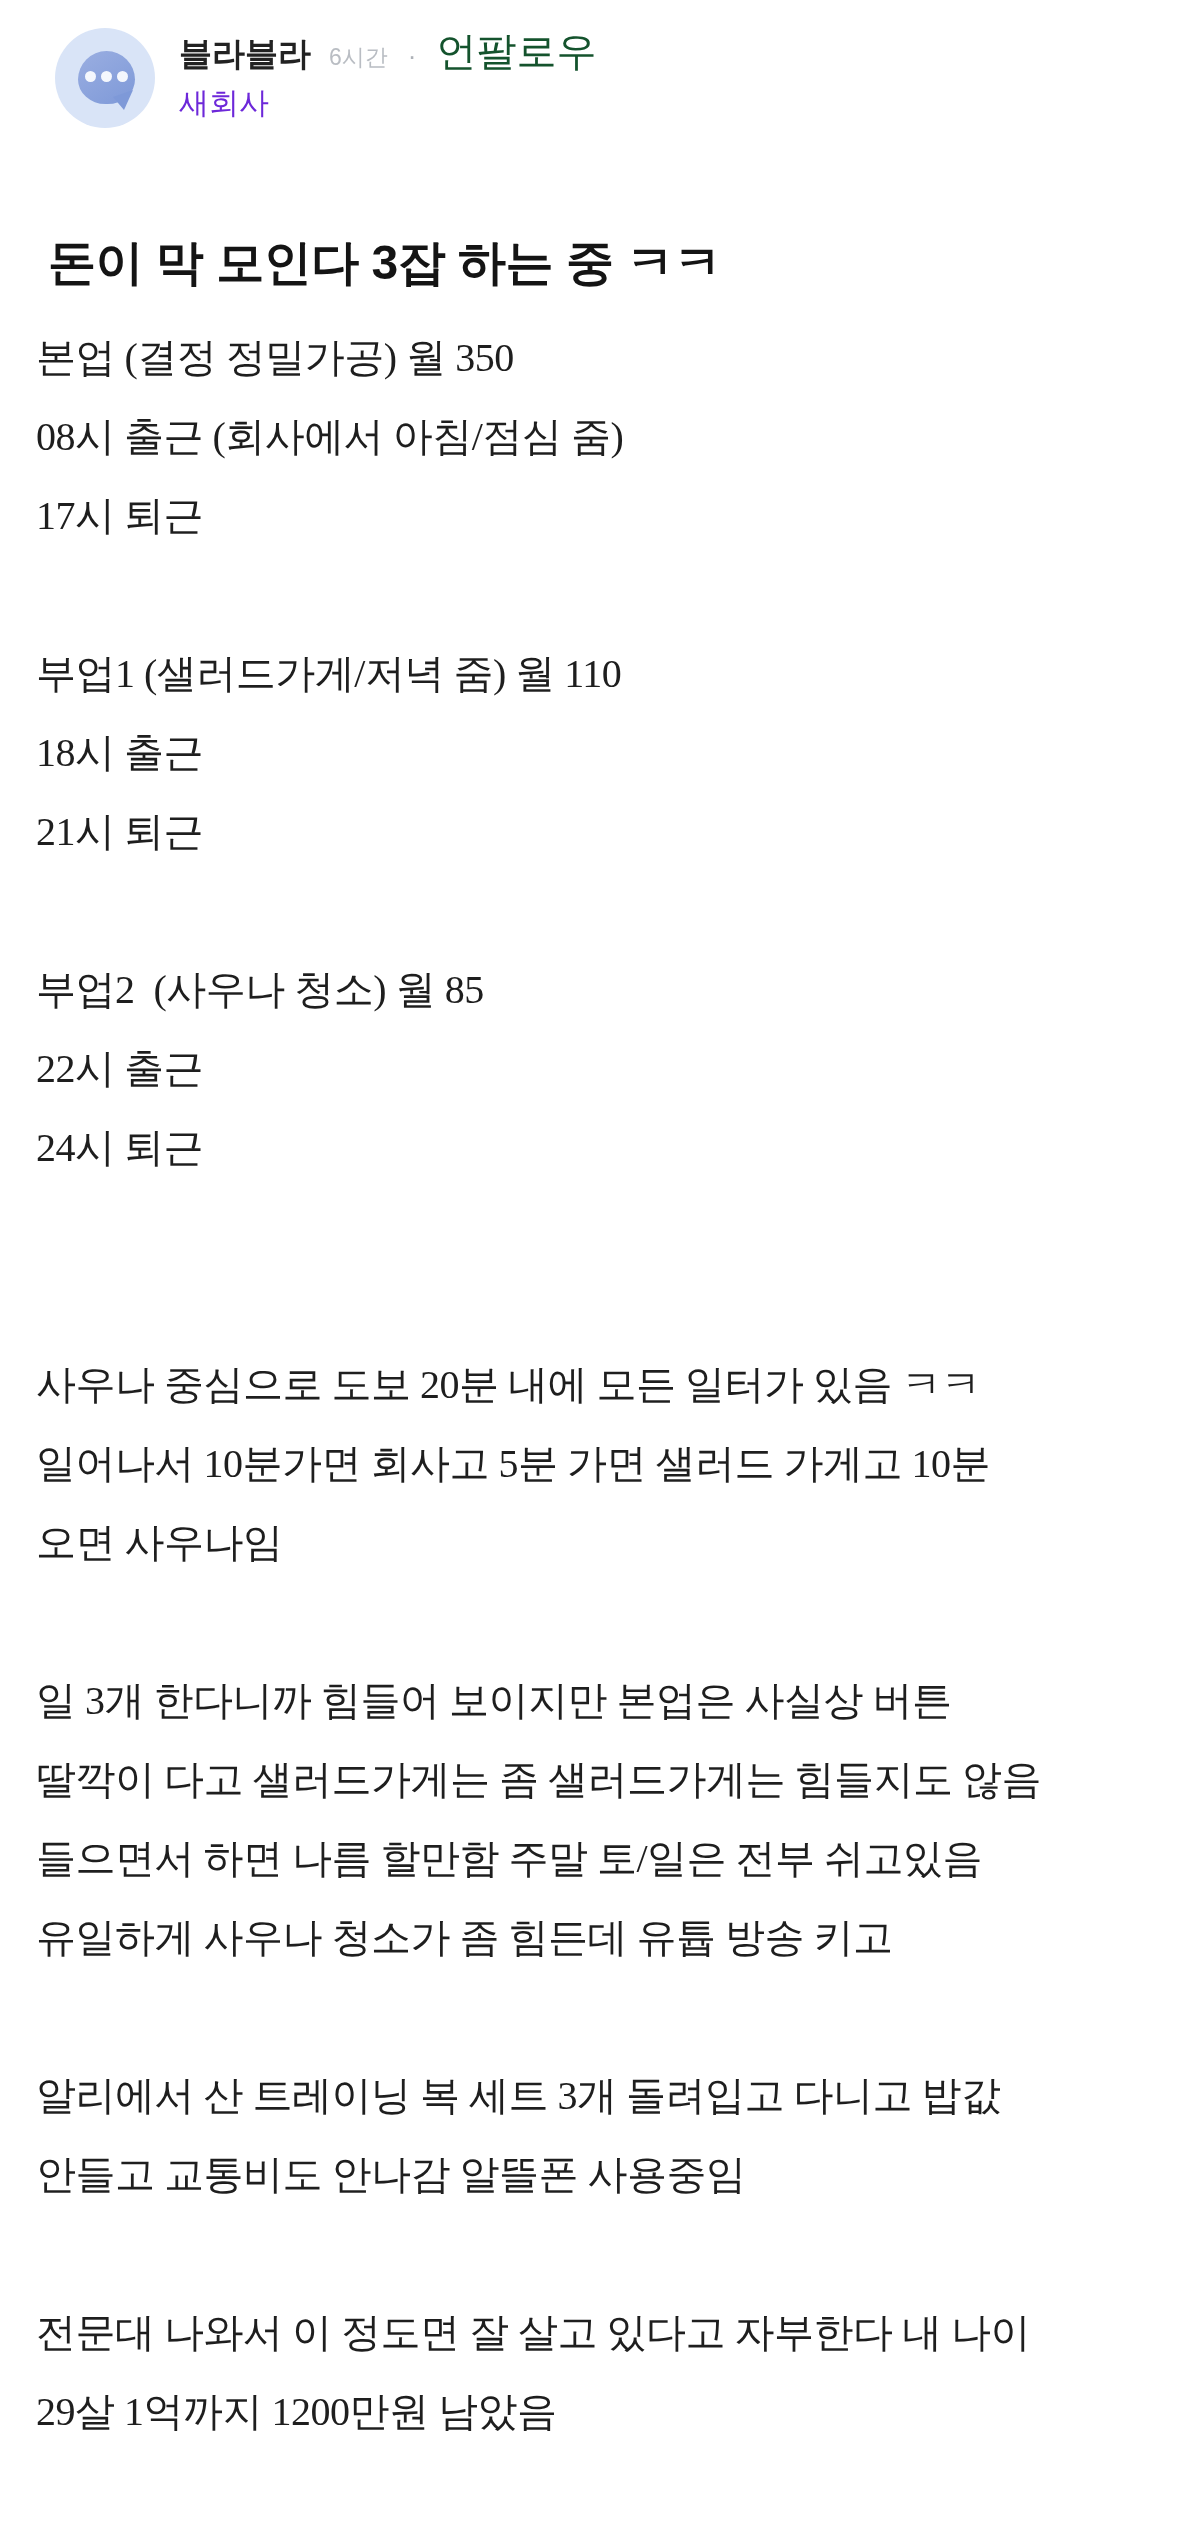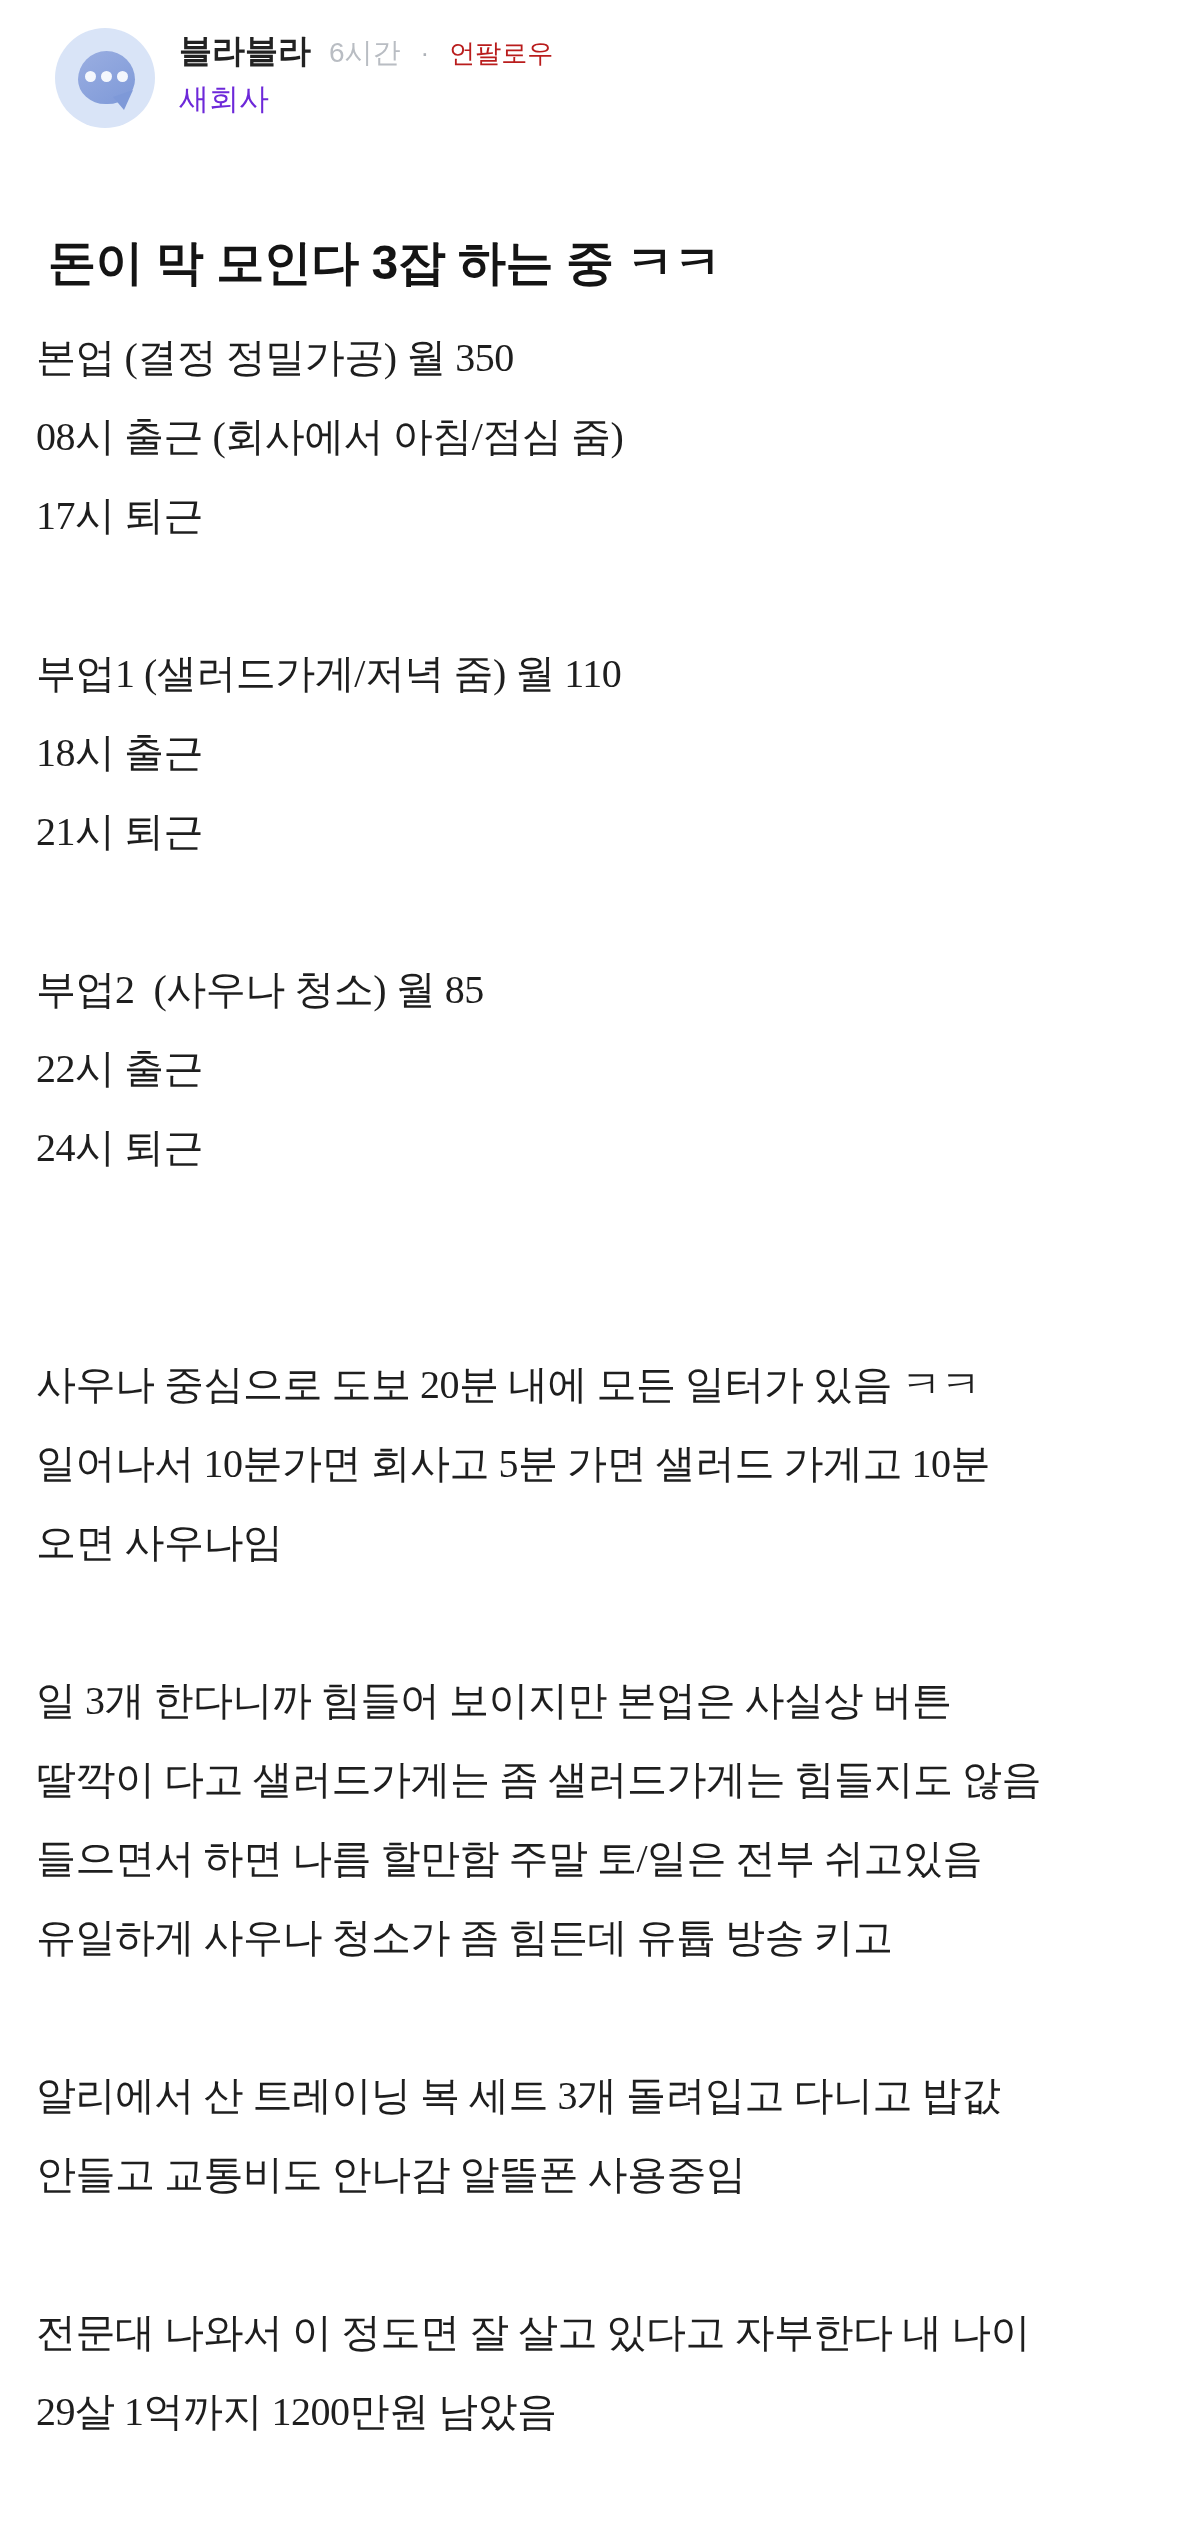--- a/index.html
+++ b/index.html
@@ -54,23 +54,23 @@
     background: #f4f7fd;
   }
   .header-meta { margin-left: 24px; padding-top: 0px; }
   .meta-row1 {
     display: flex;
     align-items: baseline;
     line-height: 46px;
     white-space: nowrap;
   }
   .username { font-size: 33px; font-weight: bold; color: #222222; cursor: pointer; }
-  .timestamp { font-size: 28px; color: #b9bdc3; margin-left: 18px; }
+  .timestamp { font-size: 23px; color: #b9bdc3; margin-left: 18px; }
   .dot-sep   { font-size: 26px; color: #aeb2b8; margin: 0 20px; }
-  .unfollow  { font-size: 26px; color: #b91c1c; cursor: pointer; }
+  .unfollow  { font-size: 40px; color: #14532d; cursor: pointer; }
   .company   { font-size: 30px; color: #6d28d9; line-height: 42px; margin-top: 2px; }
 
   
   .title {
     margin: 104px 36px 0 48px;
     font-size: 48px;
     font-weight: bold;
     color: #141414;
     line-height: 62px;
     letter-spacing: -0.5px;

